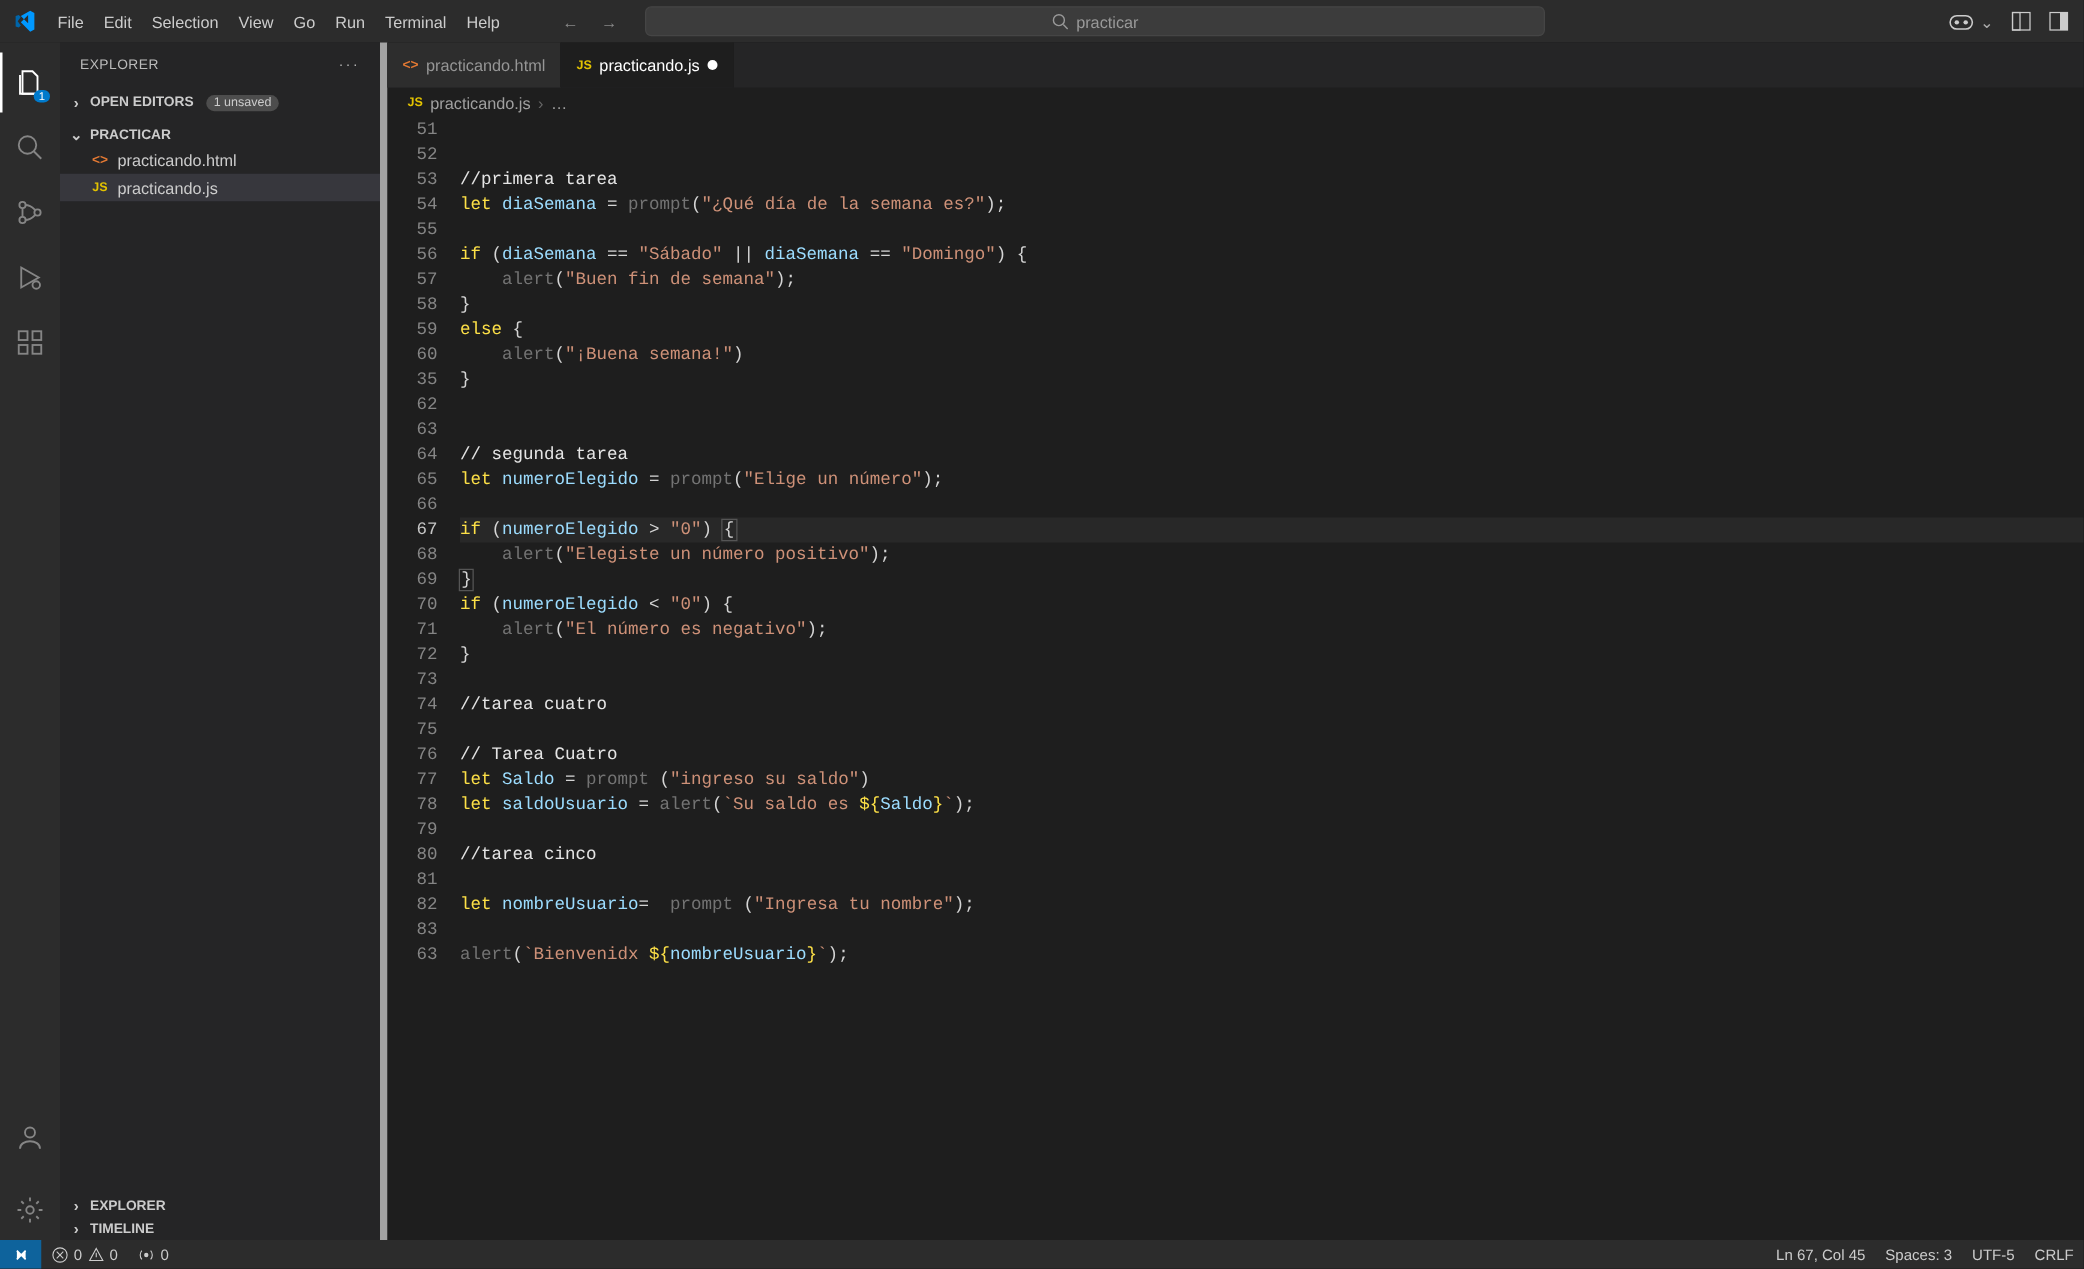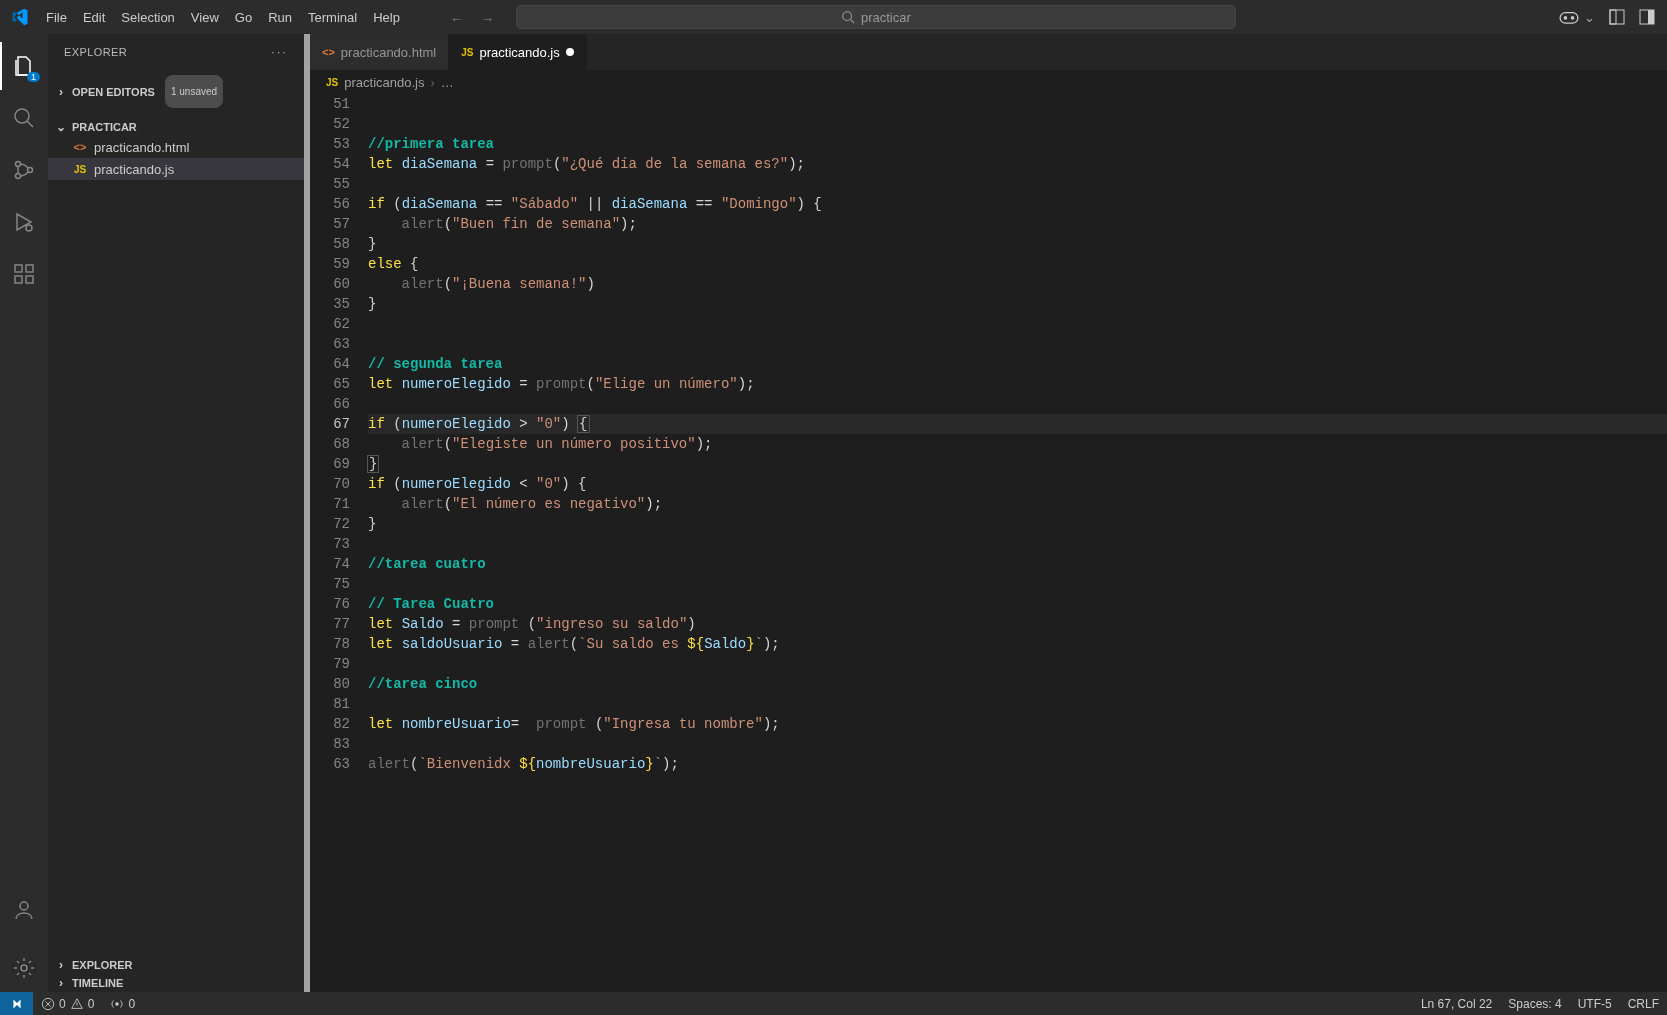--- a/index.html
+++ b/index.html
@@ -15,42 +15,42 @@
 .act-icon { width:48px; height:48px; display:flex; align-items:center; justify-content:center; color:#858585; position:relative; cursor:pointer; }
 .act-icon.active { color:#fff; }
 .act-icon.active::before { content:""; position:absolute; left:0; top:0; bottom:0; width:2px; background:#fff; }
 .act-bottom { margin-top:auto; margin-bottom:6px; }
 .badge { position:absolute; bottom:8px; right:8px; background:#007acc; color:#fff; font-size:9px; border-radius:8px; padding:0 4px; min-width:12px; text-align:center; }
 .sidebar { width:262px; background:#252526; display:flex; flex-direction:column; border-right:6px solid #a3a3a3; }
 .side-header { height:35px; display:flex; align-items:center; justify-content:space-between; padding:0 16px; font-size:11px; color:#bbb; letter-spacing:.4px; }
 .side-section { padding:4px 0; }
 .section-title { display:flex; align-items:center; gap:4px; padding:2px 6px; font-size:11px; font-weight:700; color:#ccc; cursor:pointer; }
 .chev { font-size:12px; color:#ccc; width:14px; display:inline-block; text-align:center; }
-.unsaved-badge { background:#4d4d4d; color:#ccc; font-size:10px; padding:11px 6px; border-radius:8px; margin-left:6px; font-weight:400; }
+.unsaved-badge { background:#4d4d4d; color:#ccc; font-size:10px; padding:1px 6px; border-radius:8px; margin-left:6px; font-weight:400; }
 .file-row { display:flex; align-items:center; gap:6px; padding:3px 8px 3px 24px; cursor:pointer; }
 .file-row.selected { background:#37373d; }
 .file-row .ficon { width:16px; height:16px; display:flex; align-items:center; justify-content:center; }
 .file-row .fname { color:#ccc; }
 .html-ic { color:#e37933; font-weight:700; font-size:11px; }
 .js-ic { color:#e2c200; font-weight:700; font-size:10px; }
 .side-bottom { margin-top:auto; }
 .editor { flex:1; display:flex; flex-direction:column; background:#1e1e1e; min-width:0; }
 .tabs { height:36px; background:#252526; display:flex; align-items:stretch; }
 .tab { display:flex; align-items:center; gap:6px; padding:0 12px; background:#2d2d2d; color:#969696; border-right:1px solid #1e1e1e; cursor:pointer; font-size:13px; }
 .tab.active { background:#1e1e1e; color:#fff; }
 .tab .dirty { width:8px; height:8px; border-radius:50%; background:#fff; }
 .breadcrumb { height:24px; display:flex; align-items:center; padding:0 16px; gap:6px; color:#a0a0a0; font-size:13px; }
 .code-area { flex:1; display:flex; overflow:hidden; font-family:Consolas,"Courier New",monospace; font-size:14px; line-height:20px; }
 .gutter { width:58px; text-align:right; color:#858585; padding-right:18px; user-select:none; }
 .gutter .ln { height:20px; }
 .gutter .cur { color:#c6c6c6; }
 .code { flex:1; white-space:pre; color:#d4d4d4; }
 .code .line { height:20px; }
 .line.current { background:#282828; }
-.tk-comment { color:#14b8a6;font-weight:bold; }
+.tk-comment { color:#e5e5e5; }
 .tk-keyword { color:#fde047; }
 .tk-var { color:#9cdcfe; }
 .tk-func { color:#737373; }
 .tk-str { color:#ce9178; }
 .tk-op { color:#d4d4d4; }
 .tk-brace { color:#d4d4d4; }
 .brace-hl { border:1px solid #555; padding:0 1px; margin:0 -1px; }
 .statusbar { height:23px; background:#2c2c2c; display:flex; align-items:center; color:#ccc; font-size:12px; }
 .stat-remote { width:33px; height:23px; background:#0e639c; display:flex; align-items:center; justify-content:center; }
 .stat-item { padding:0 8px; display:flex; align-items:center; gap:4px; }
@@ -284,24 +284,24 @@
   </div>
   <div class="stat-item">
     <svg width="14" height="14" viewBox="0 0 16 16">
         <circle cx="8" cy="8" r="2" fill="#ccc"></circle>
         <path d="M4 4a6 6 0 000 8M12 4a6 6 0 010 8" stroke="#ccc" fill="none"></path>
       </svg>
     <span>0</span>
   </div>
   <div class="stat-right">
     <div class="stat-item">
-        <span>Ln 67, Col 22</span>
+        <span>Ln 67, Col 45</span>
       </div>
     <div class="stat-item">
-        <span>Spaces: 4</span>
+        <span>Spaces: 3</span>
       </div>
     <div class="stat-item">
         <span>UTF-5</span>
       </div>
     <div class="stat-item">
         <span>CRLF</span>
       </div>
   </div>
 </div>
 

